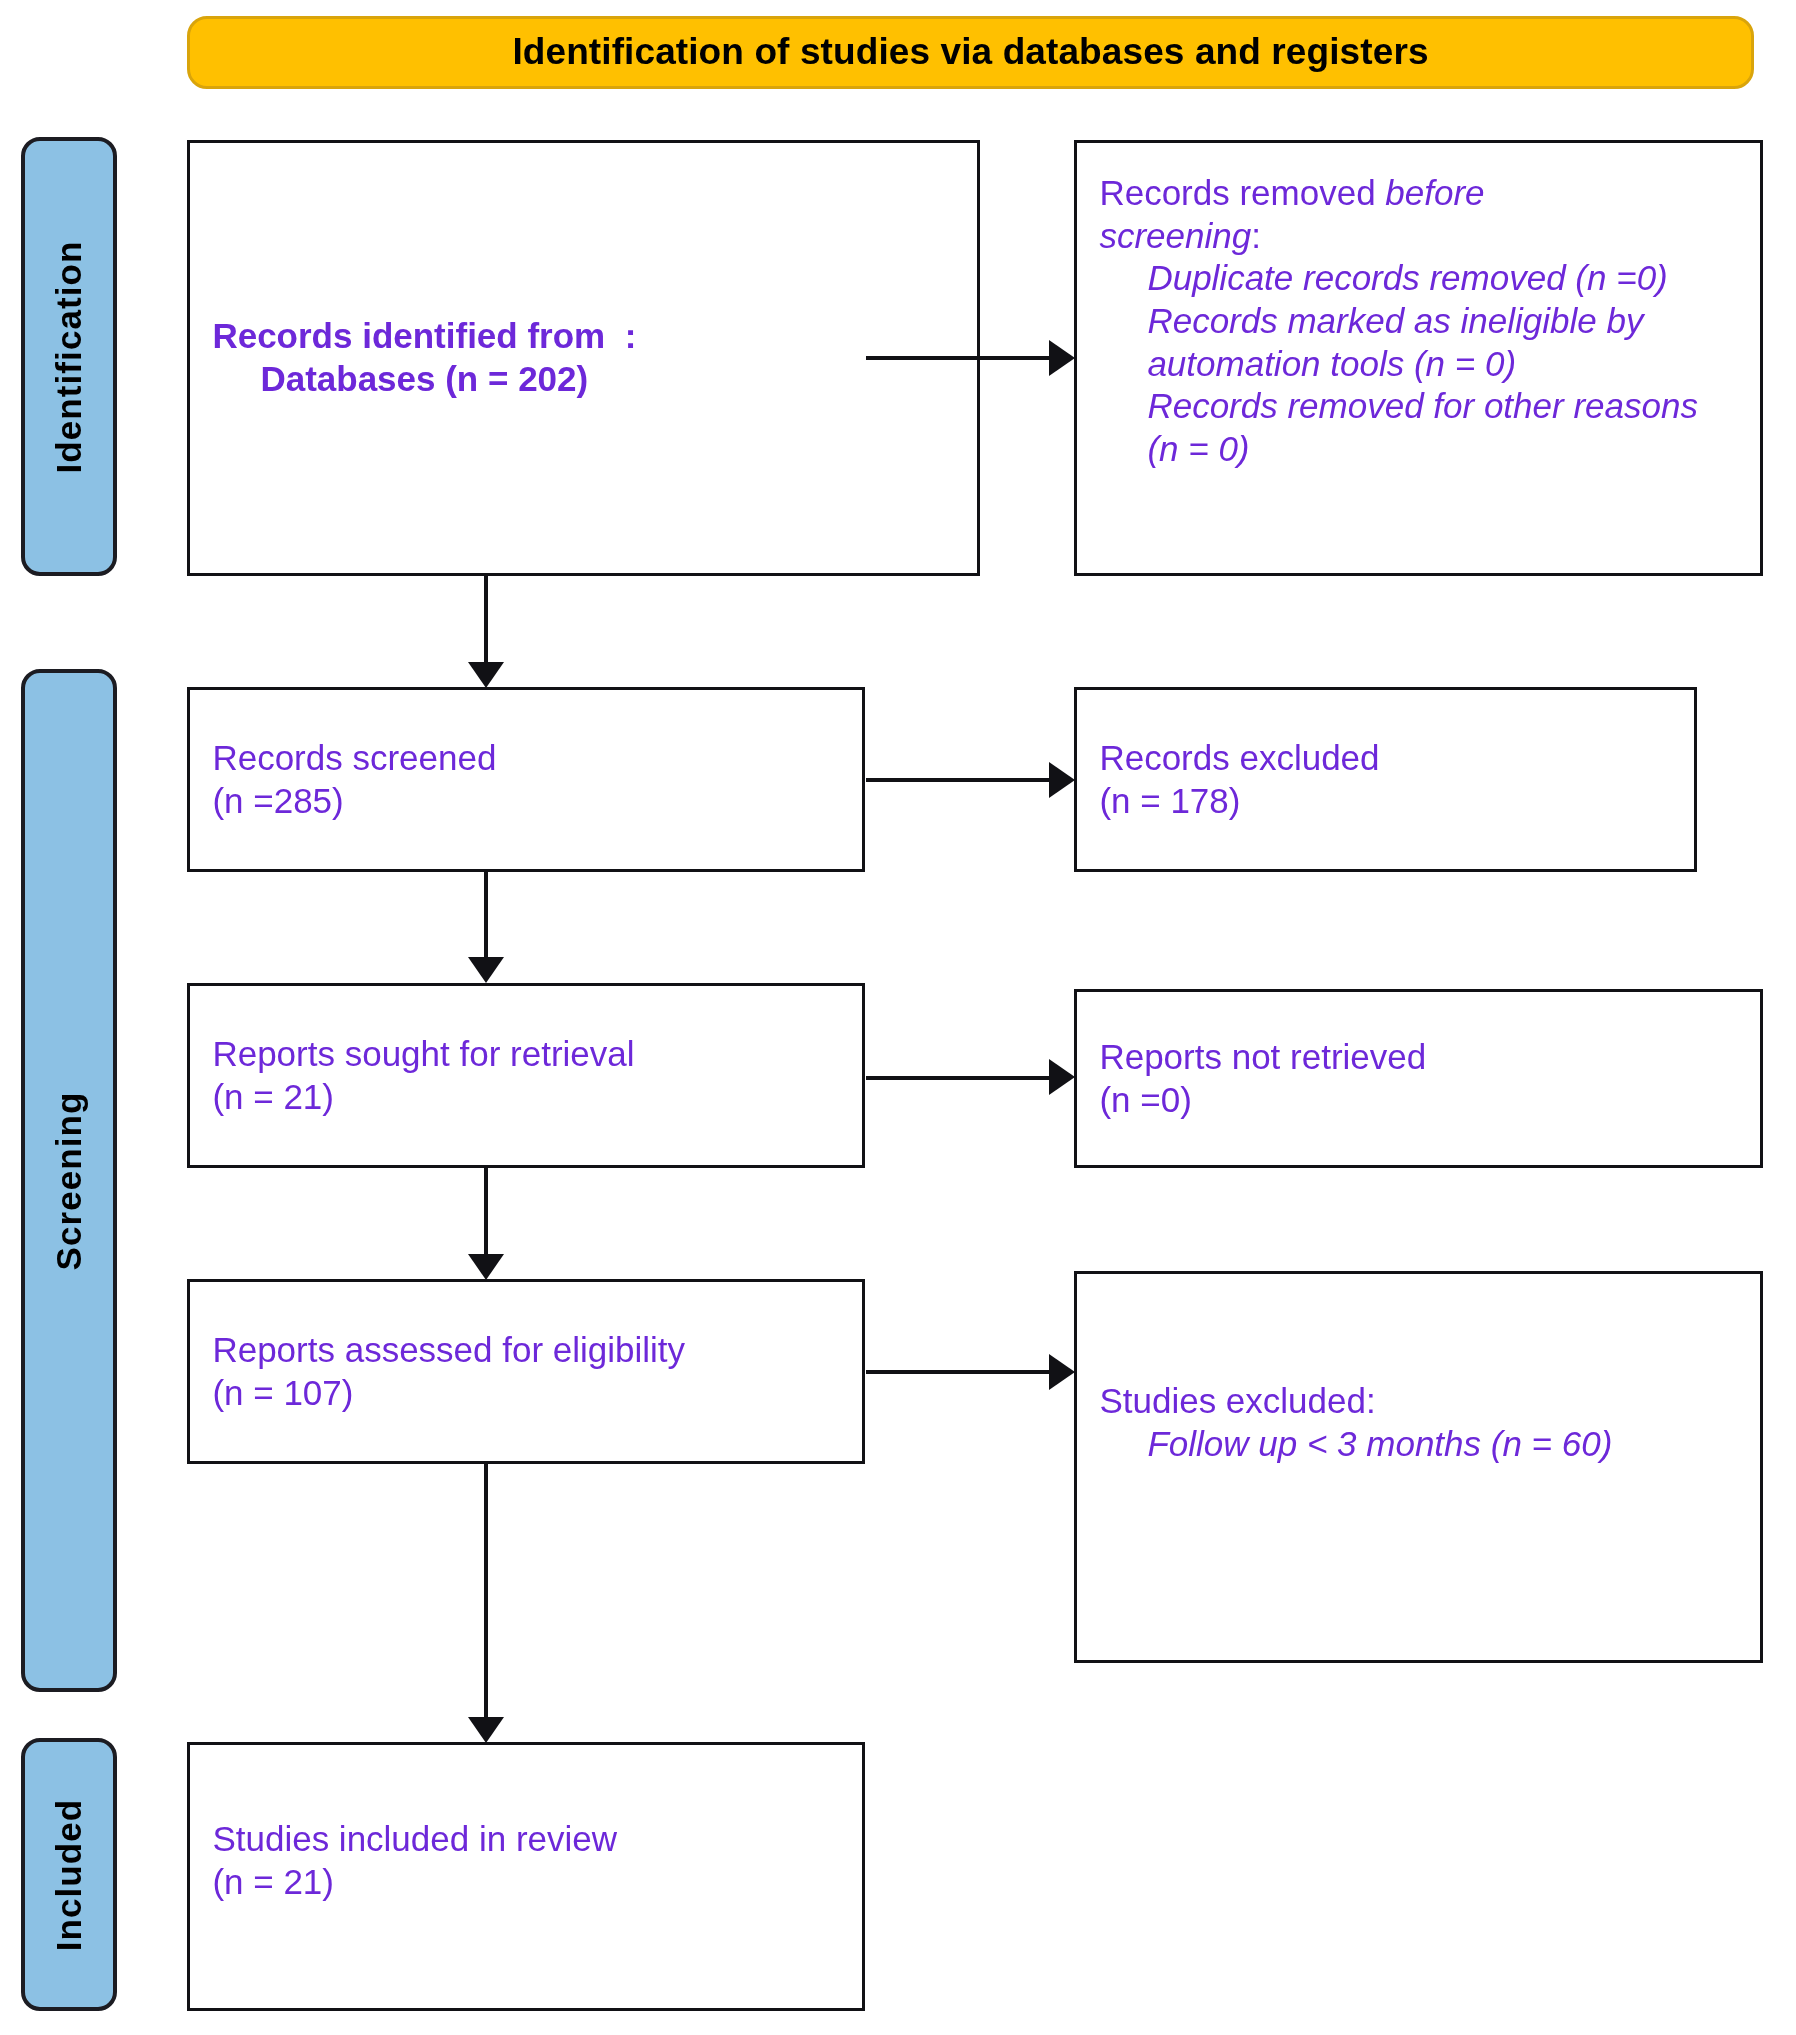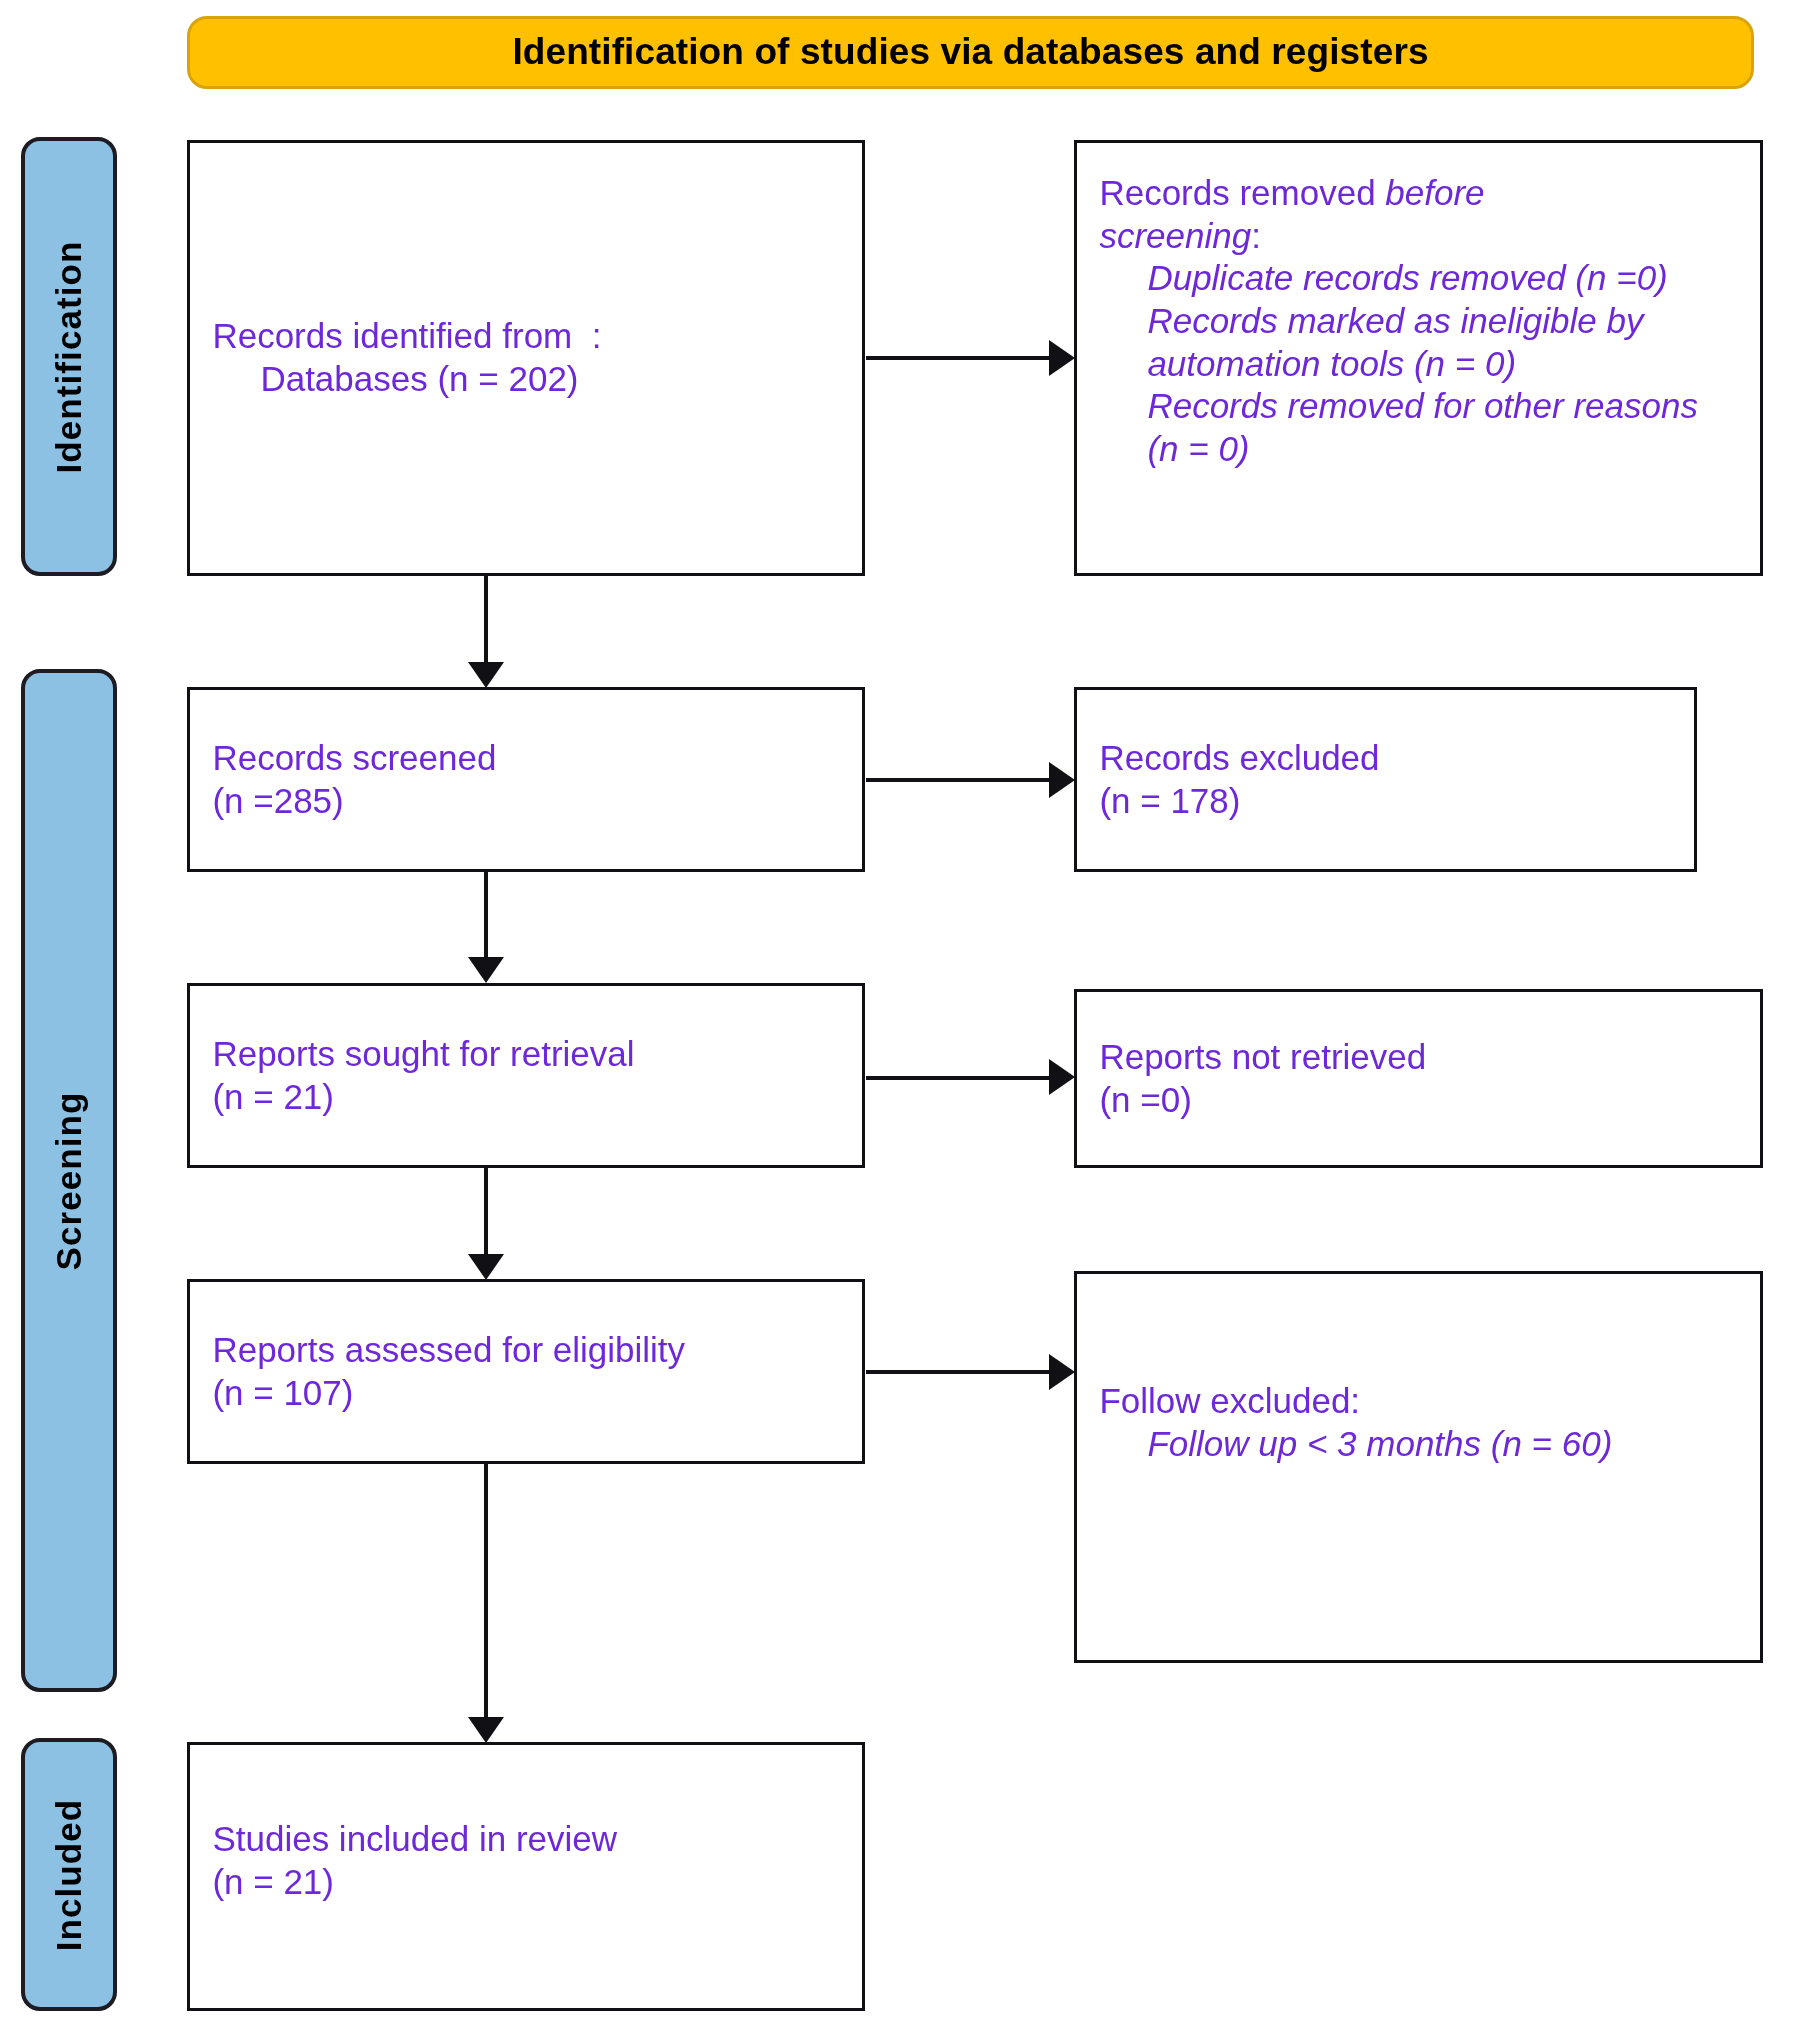--- a/index.html
+++ b/index.html
@@ -132,21 +132,21 @@
   </div>
 
   <div class="stage-tab" style="left:21px; top:669px; width:96px; height:1023px;">
     <span class="stage-label">Screening</span>
   </div>
 
   <div class="stage-tab" style="left:21px; top:1738px; width:96px; height:273px;">
     <span class="stage-label">Included</span>
   </div>
 
-  <div class="box" style="left:187px; top:140px; width:678px; height:436px;">
+  <div class="box" style="left:187px; top:140px; width:793px; height:436px;font-weight:bold;">
     <div class="line">Records identified from  :</div>
     <div class="line indent">Databases (n = 202)</div>
   </div>
 
   <div class="box" style="left:1074px; top:140px; width:689px; height:436px; justify-content:flex-start; padding-top:29px;">
     <div class="line"><span>Records removed </span><em>before</em></div>
     <div class="line"><em>screening</em><span>:</span></div>
     <div class="line hang">Duplicate records removed (n =0)</div>
     <div class="line hang">Records marked as ineligible by automation tools (n = 0)</div>
     <div class="line hang">Records removed for other reasons (n = 0)</div>
@@ -189,21 +189,21 @@
 
   <div class="conn-v" style="left:484px; top:1168px; height:90px;"></div>
   <div class="arrow-down" style="left:468px; top:1254px;"></div>
 
   <div class="box" style="left:187px; top:1279px; width:678px; height:185px;">
     <div class="line">Reports assessed for eligibility</div>
     <div class="line">(n = 107)</div>
   </div>
 
   <div class="box" style="left:1074px; top:1271px; width:689px; height:392px; justify-content:flex-start; padding-top:106px;">
-    <div class="line">Follow excluded:</div>
+    <div class="line">Studies excluded:</div>
     <div class="line hang">Follow up &lt; 3 months (n = 60)</div>
   </div>
 
   <div class="conn-h" style="left:866px; top:1370px; width:185px;"></div>
   <div class="arrow-right" style="left:1049px; top:1354px;"></div>
 
   <div class="conn-v" style="left:484px; top:1463px; height:257px;"></div>
   <div class="arrow-down" style="left:468px; top:1717px;"></div>
 
   <div class="box" style="left:187px; top:1742px; width:678px; height:269px; justify-content:flex-start; padding-top:73px;">

